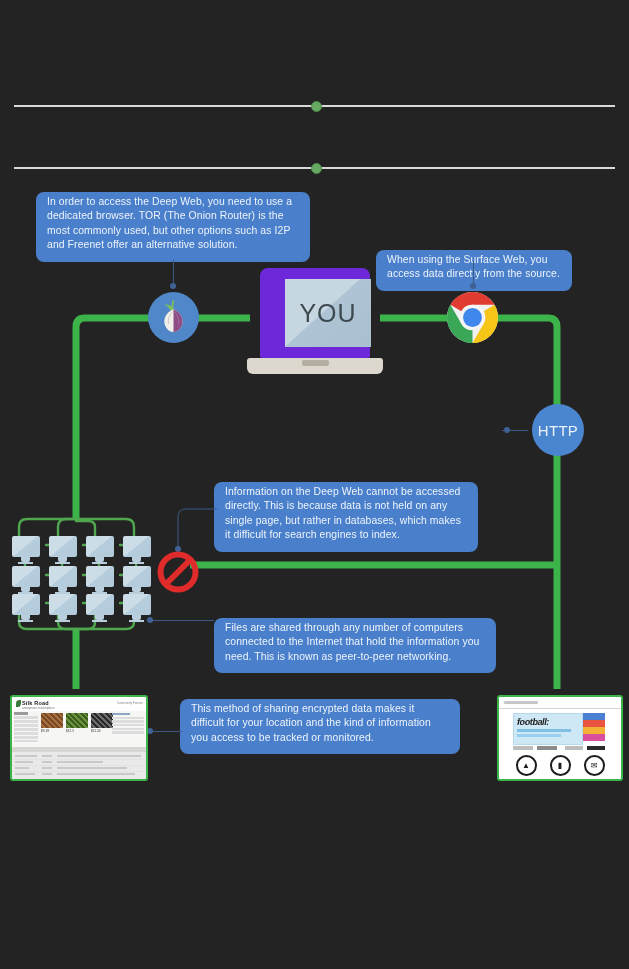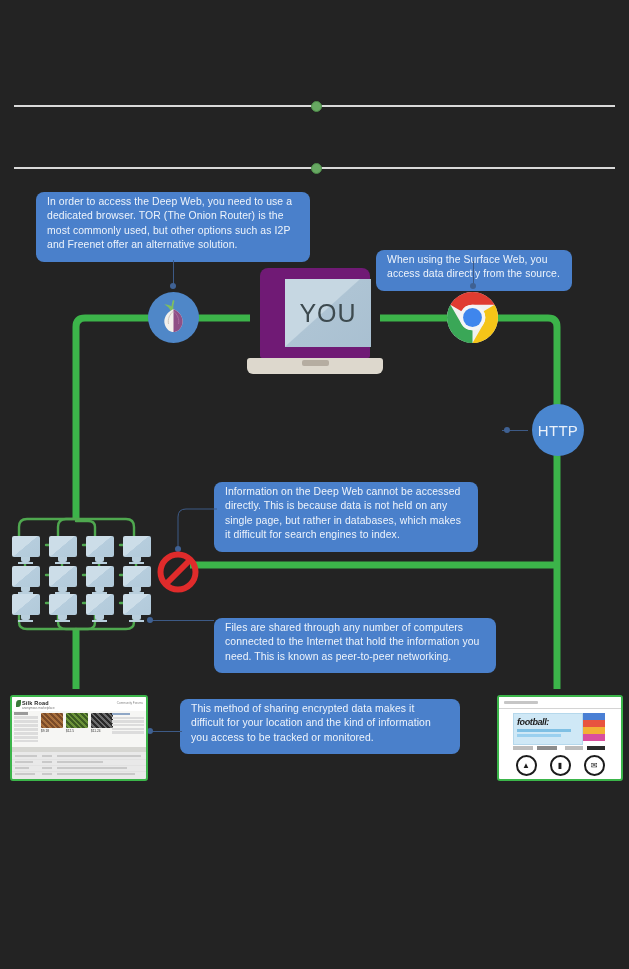--- a/index.html
+++ b/index.html
@@ -56,21 +56,21 @@
   }
   .callout p{margin:0;}
 
   .leader{position:absolute;background:#3d5a86;}
   .leader-dot{position:absolute;width:6px;height:6px;border-radius:50%;background:#3f6193;}
 
   
   #laptop{position:absolute;left:247px;top:268px;width:136px;height:110px;}
   #laptop-lid{
     position:absolute;left:13px;top:0;width:110px;height:90px;
-    background:#701a75;border-radius:8px 8px 2px 2px;
+    background:#6d28d9;border-radius:8px 8px 2px 2px;
   }
   #laptop-screen{
     position:absolute;left:25px;top:11px;width:86px;height:68px;
     background:linear-gradient(138deg,#c6d7e2 0%,#c6d7e2 46%,#aec4d4 47%,#a9c0d1 100%);
   }
   #laptop-screen-text{
     position:absolute;left:0;top:0;width:86px;height:68px;
     display:flex;align-items:center;justify-content:center;
     color:#3d4a4f;font-size:25px;font-weight:300;letter-spacing:1px;
   }

